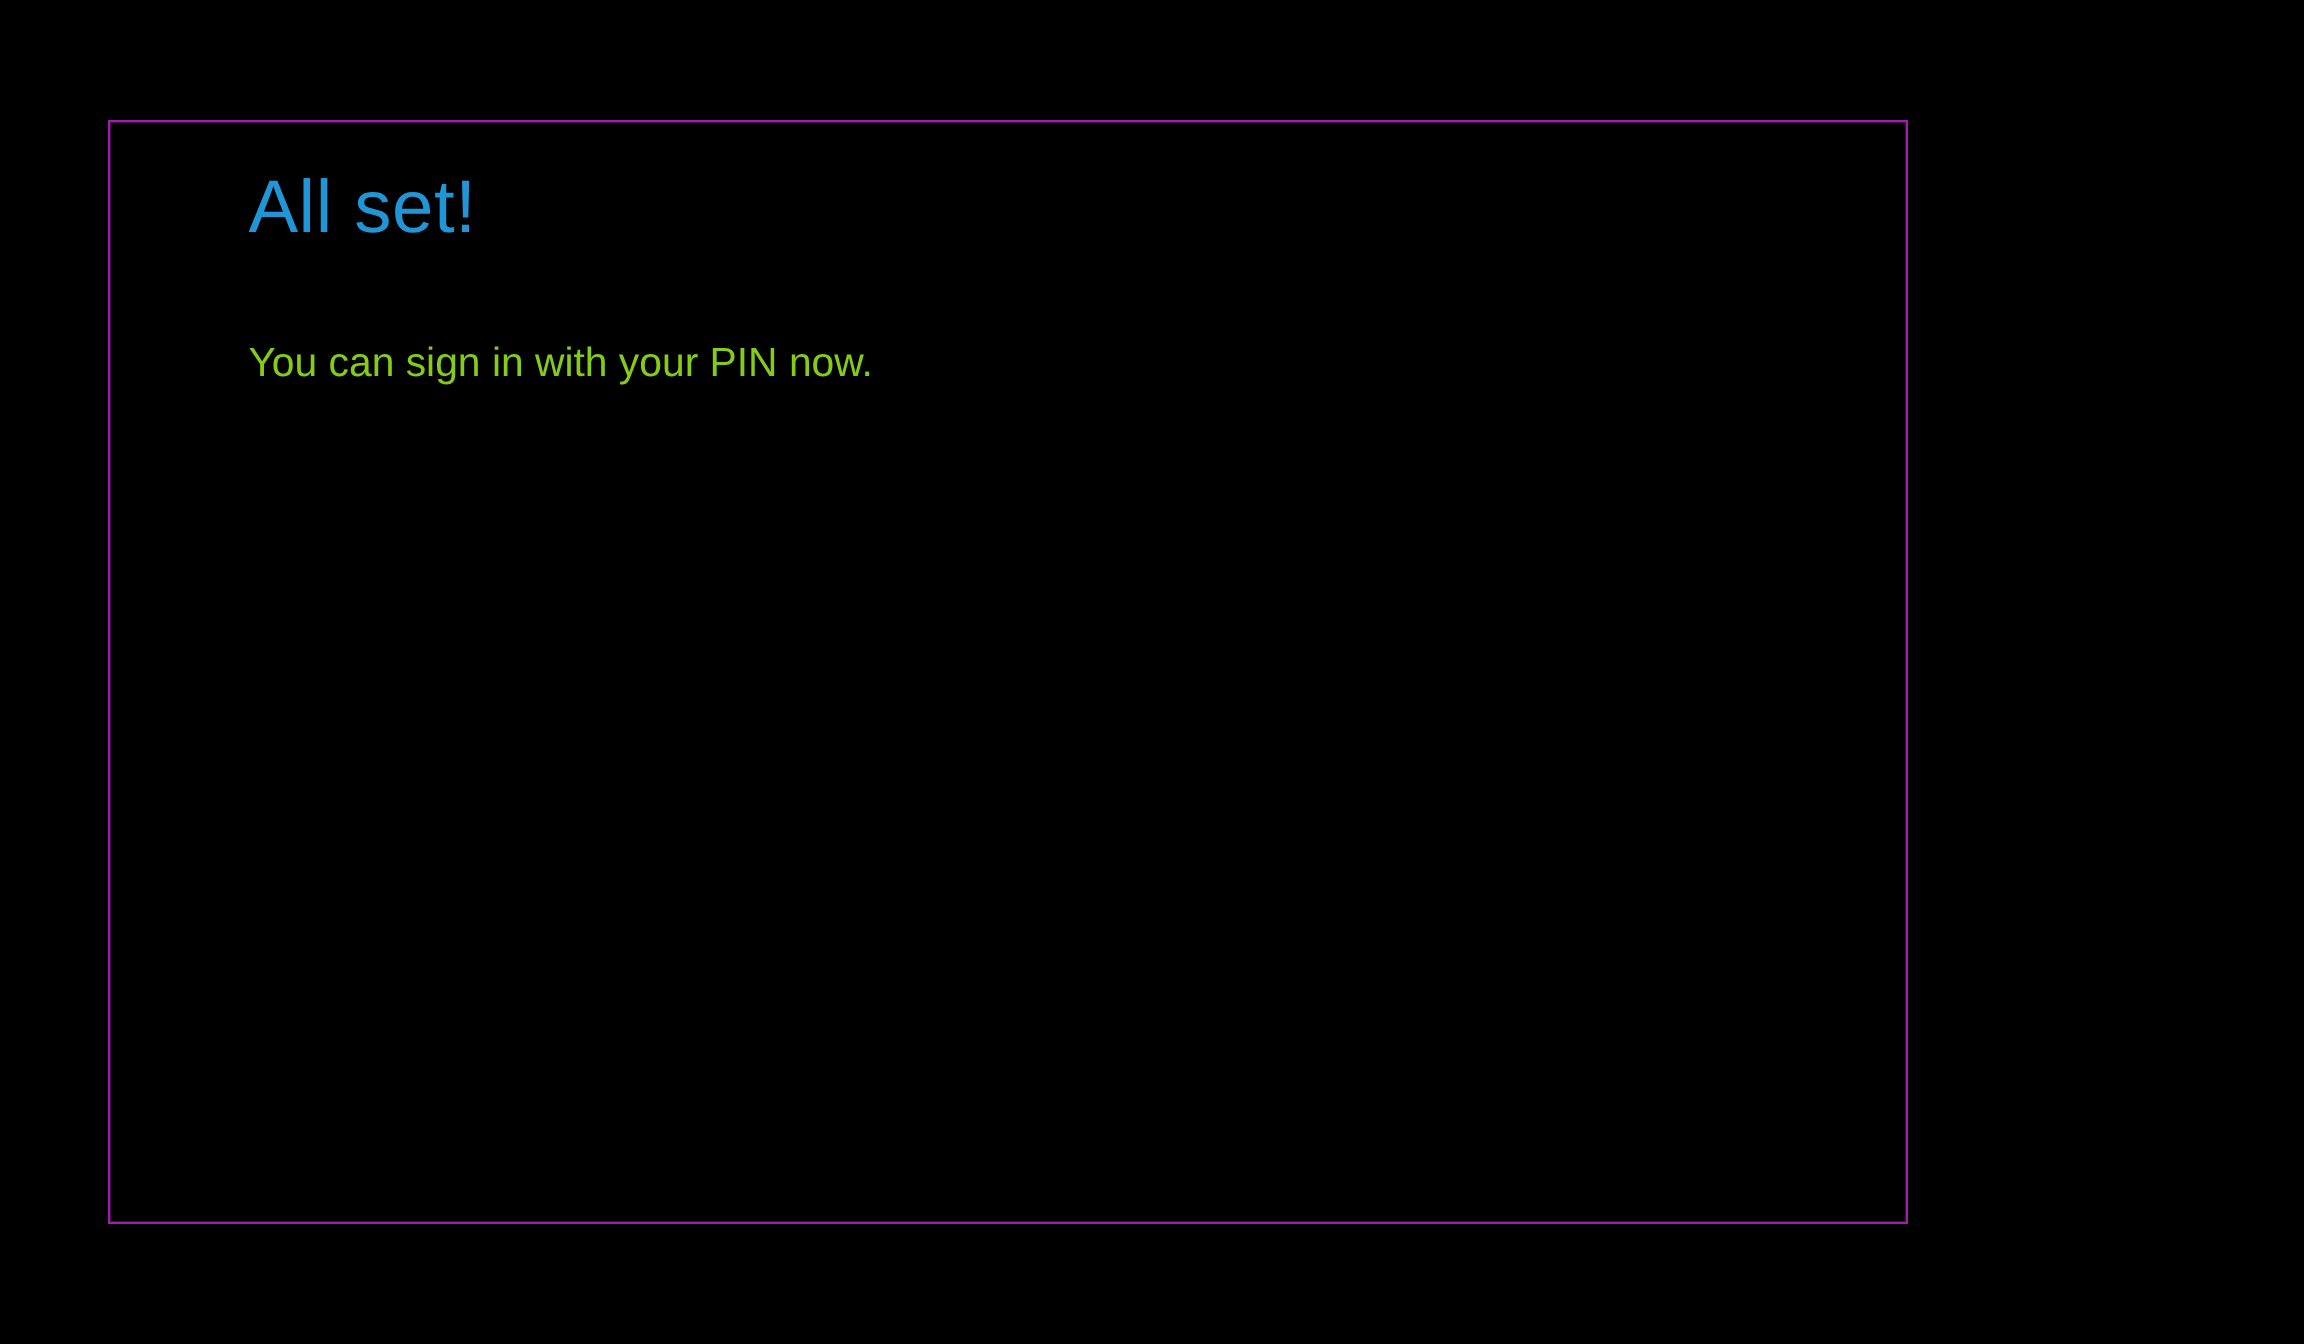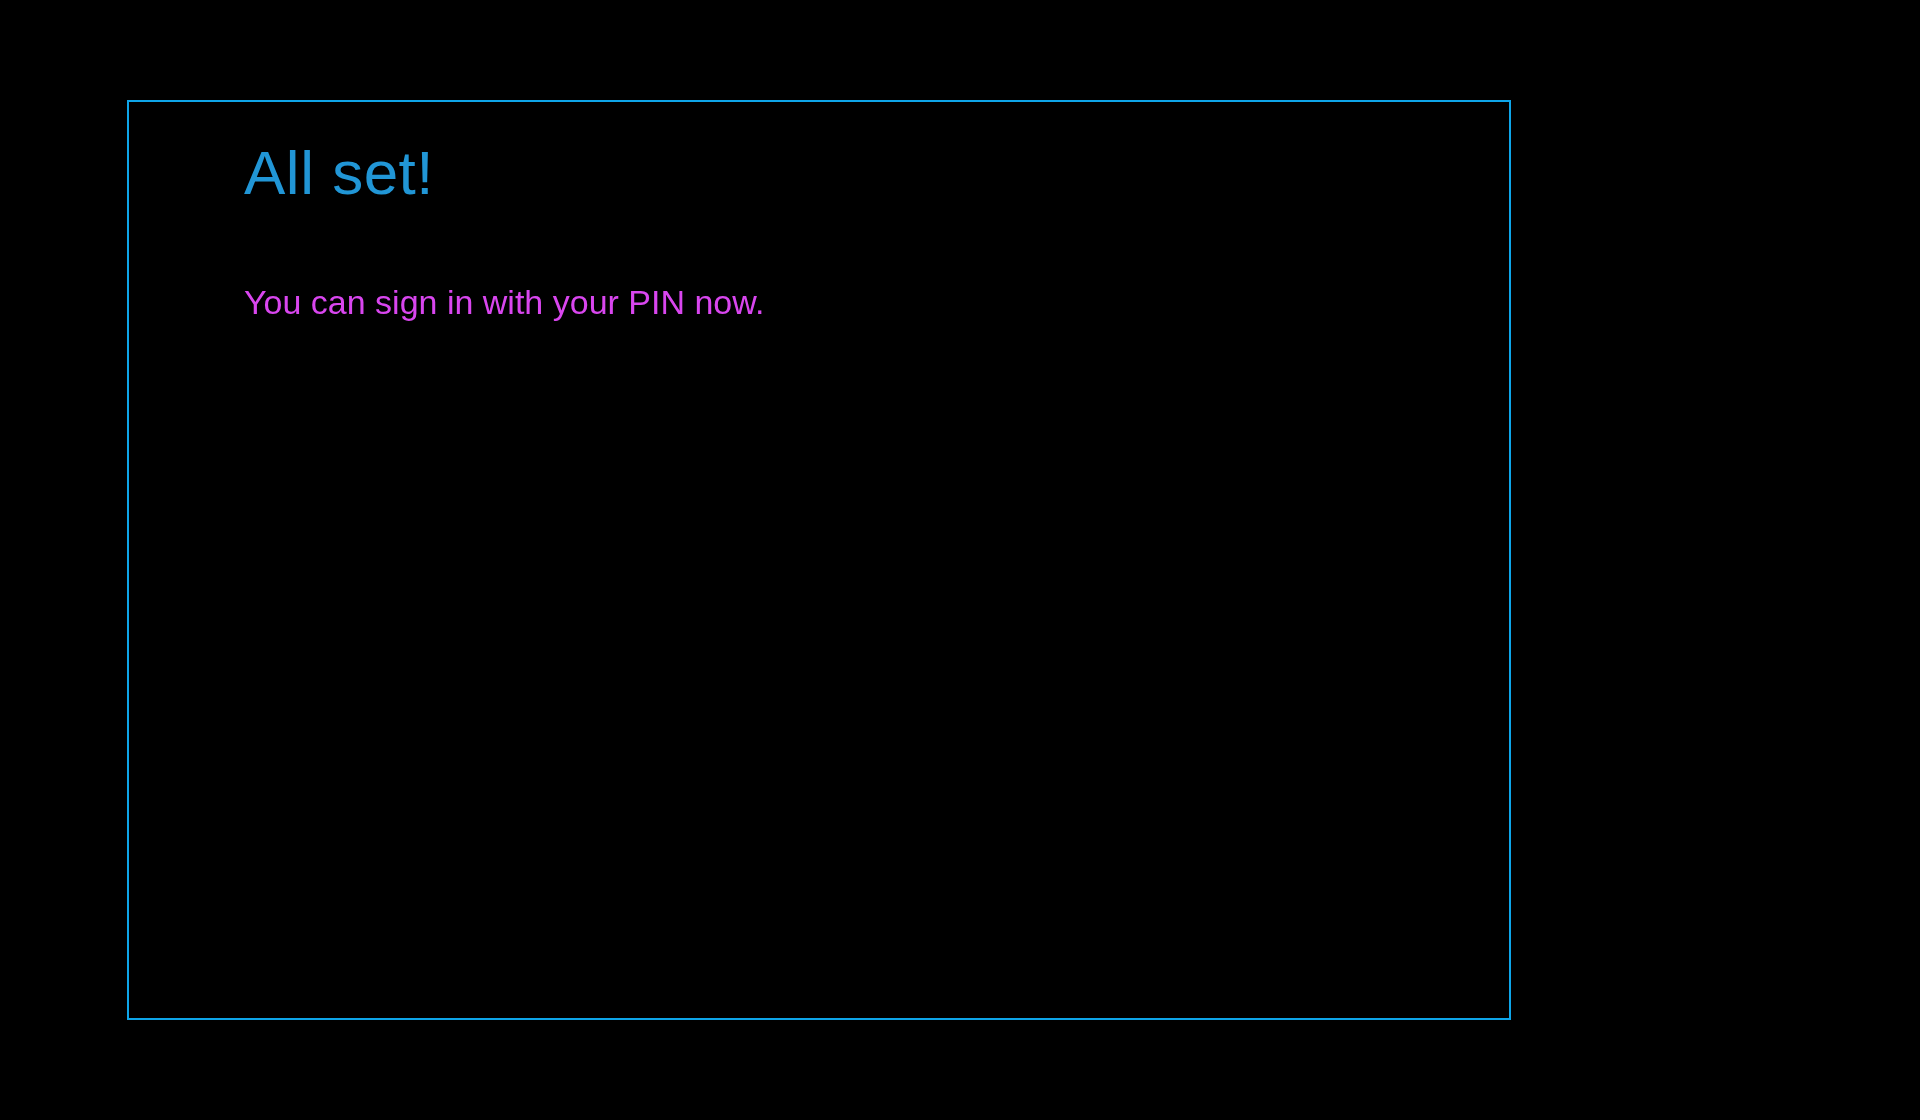--- a/index.html
+++ b/index.html
@@ -13,44 +13,43 @@
       width: 1920px;
       height: 1120px;
       font-family: "Segoe UI", "Segoe UI Light", Arial, sans-serif;
       overflow: hidden;
     }
     
     .dialog-container {
       position: absolute;
       left: 90px;
       top: 100px;
-      width: 1384px;
+      width: 1500px;
       height: 920px;
-      border: 2px solid #0ea5e9;
+      border: 2px solid #a21caf;
       background-color: #000000;
       display: flex;
       flex-direction: column;
-      margin-left: 37px;
     }
     
     .dialog-content {
       flex: 1;
       padding: 35px 115px 30px 115px;
     }
     
     .dialog-title {
       color: #2196d6;
       font-size: 62px;
       font-weight: 300;
       margin-bottom: 75px;
       letter-spacing: 0.5px;
     }
     
     .dialog-message {
-      color: #d946ef;
+      color: #84cc16;
       font-size: 34px;
       font-weight: 400;
     }
     
     .dialog-button {
       height: 250px;
       border: 4px solid #2196d6;
       background-color: #000000;
       color: #ffffff;
       font-size: 36px;

